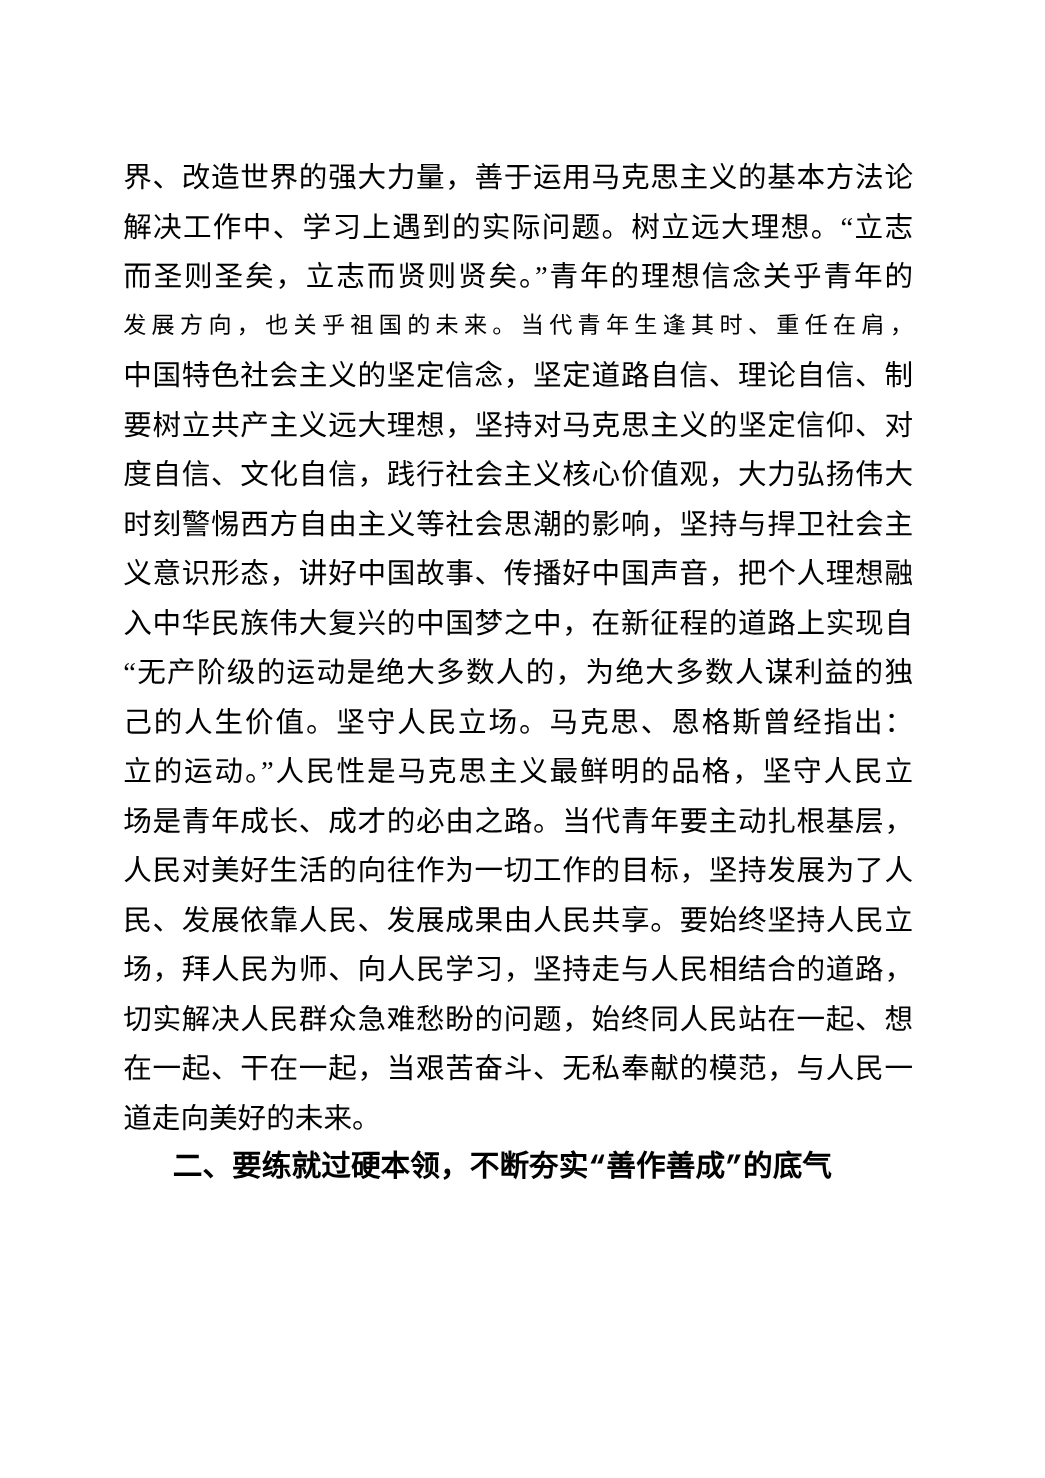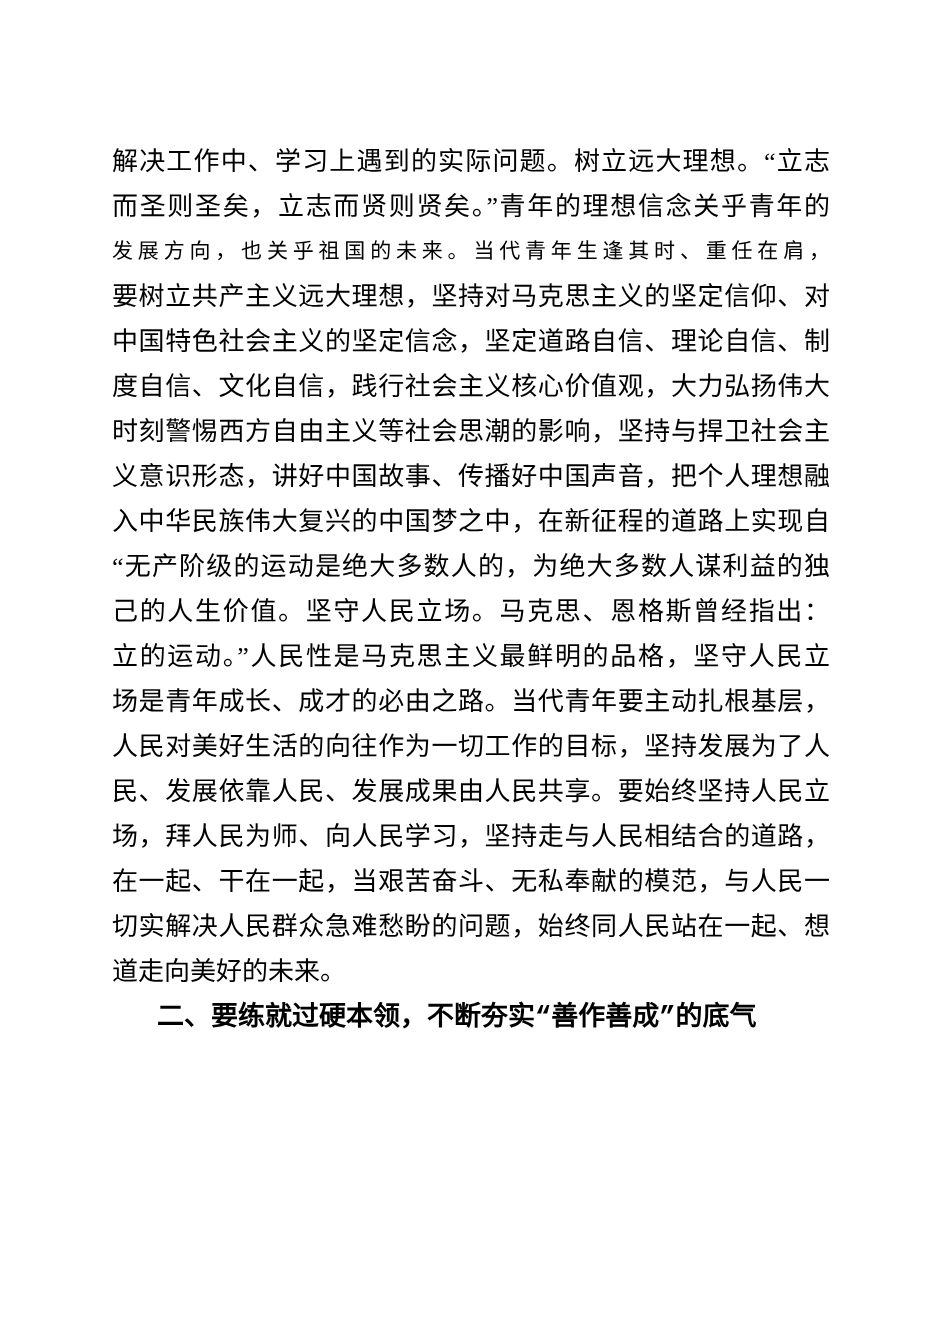--- a/index.html
+++ b/index.html
@@ -49,34 +49,35 @@
     margin-top: 2px;
     color: #000000;
     white-space: nowrap;
   }
 </style>
 </head>
 <body>
 
 <div class="page">
   <div class="text-block">
+    <div class="line">界、改造世界的强大力量，善于运用马克思主义的基本方法论</div>
     <div class="line">解决工作中、学习上遇到的实际问题。树立远大理想。“立志</div>
     <div class="line">而圣则圣矣，立志而贤则贤矣。”青年的理想信念关乎青年的</div>
     <div class="line tight">发展方向，也关乎祖国的未来。当代青年生逢其时、重任在肩，</div>
+    <div class="line">中国特色社会主义的坚定信念，坚定道路自信、理论自信、制</div>
     <div class="line">要树立共产主义远大理想，坚持对马克思主义的坚定信仰、对</div>
-    <div class="line">中国特色社会主义的坚定信念，坚定道路自信、理论自信、制</div>
     <div class="line">度自信、文化自信，践行社会主义核心价值观，大力弘扬伟大</div>
     <div class="line">时刻警惕西方自由主义等社会思潮的影响，坚持与捍卫社会主</div>
     <div class="line">义意识形态，讲好中国故事、传播好中国声音，把个人理想融</div>
     <div class="line">入中华民族伟大复兴的中国梦之中，在新征程的道路上实现自</div>
     <div class="line">“无产阶级的运动是绝大多数人的，为绝大多数人谋利益的独</div>
     <div class="line">己的人生价值。坚守人民立场。马克思、恩格斯曾经指出：</div>
     <div class="line">立的运动。”人民性是马克思主义最鲜明的品格，坚守人民立</div>
     <div class="line">场是青年成长、成才的必由之路。当代青年要主动扎根基层，</div>
     <div class="line">人民对美好生活的向往作为一切工作的目标，坚持发展为了人</div>
     <div class="line">民、发展依靠人民、发展成果由人民共享。要始终坚持人民立</div>
     <div class="line">场，拜人民为师、向人民学习，坚持走与人民相结合的道路，</div>
+    <div class="line">切实解决人民群众急难愁盼的问题，始终同人民站在一起、想</div>
     <div class="line">在一起、干在一起，当艰苦奋斗、无私奉献的模范，与人民一</div>
-    <div class="line">切实解决人民群众急难愁盼的问题，始终同人民站在一起、想</div>
     <div class="line last">道走向美好的未来。</div>
     <div class="heading">二、要练就过硬本领，不断夯实“善作善成”的底气</div>
   </div>
 </div>
 
 </body></html>

